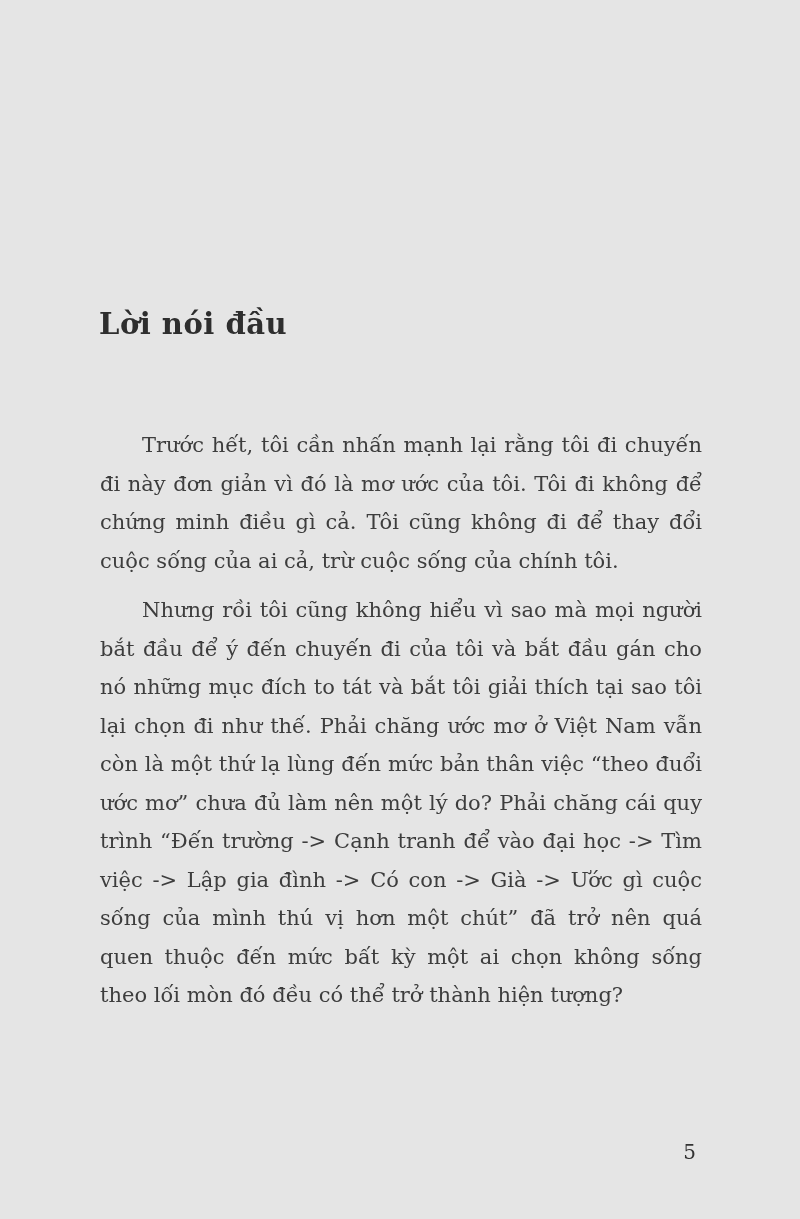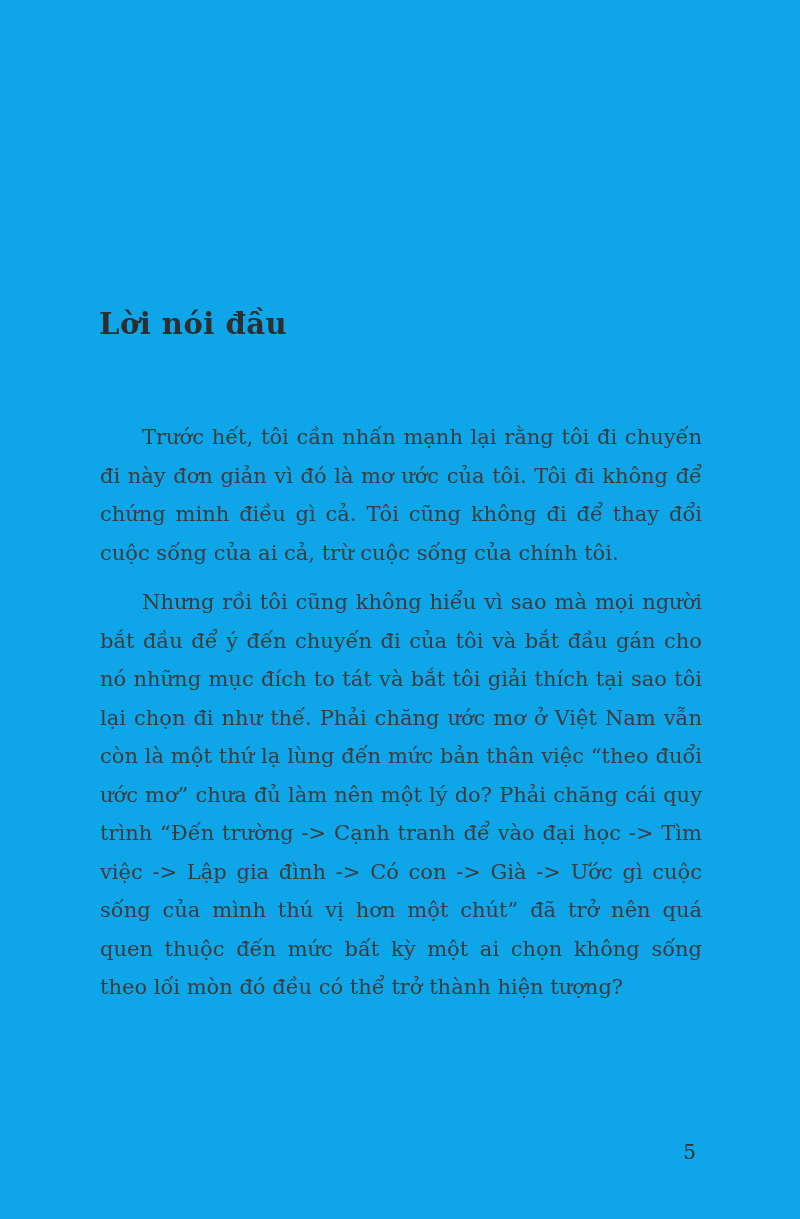--- a/index.html
+++ b/index.html
@@ -11,21 +11,21 @@
     width: 800px;
     height: 1219px;
     font-family: "DejaVu Serif", "Liberation Serif", serif;
     color: #3a3a3a;
     overflow: hidden;
   }
   .book-page {
     position: relative;
     width: 800px;
     height: 1219px;
-    background: #0ea5e9;
+    background: #e5e5e5;
   }
   .chapter-heading {
     position: absolute;
     left: 99px;
     top: 288px;
     font-size: 29px;
     font-weight: 700;
     letter-spacing: 0.5px;
     color: #2e2e2e;
   }
@@ -33,21 +33,21 @@
     position: absolute;
     left: 100px;
     width: 602px;
     top: 418px;
     font-size: 21px;
     line-height: 38.5px;
     text-align: justify;
     color: #3d3d3d;
   }
   .body-text p {
-    margin: 0 0 11px 0;
+    margin: 8px 0 11px 0;
     text-indent: 42px;
   }
   .page-number {
     position: absolute;
     right: 104px;
     top: 1140px;
     font-size: 20px;
     color: #333333;
   }
 </style>

